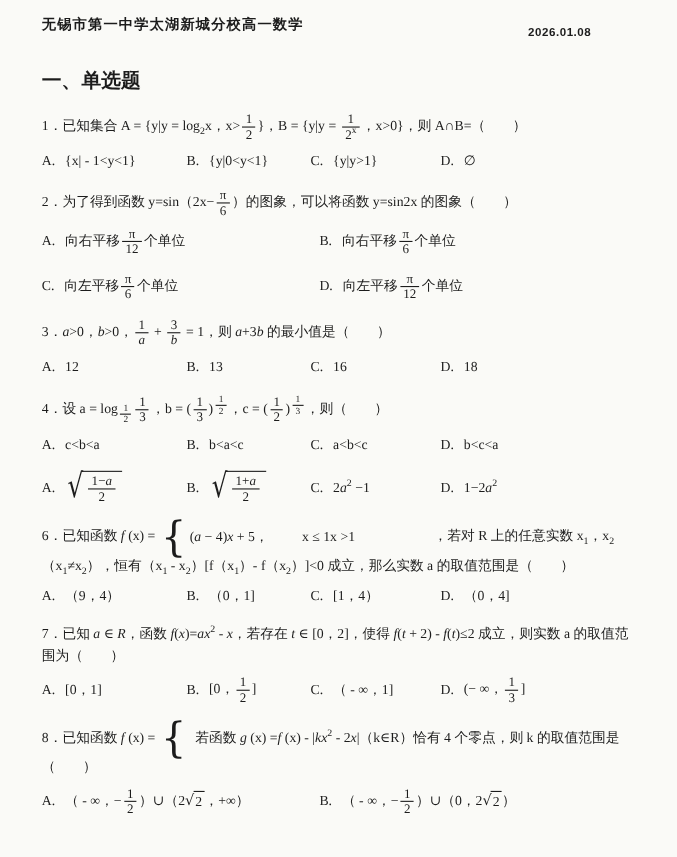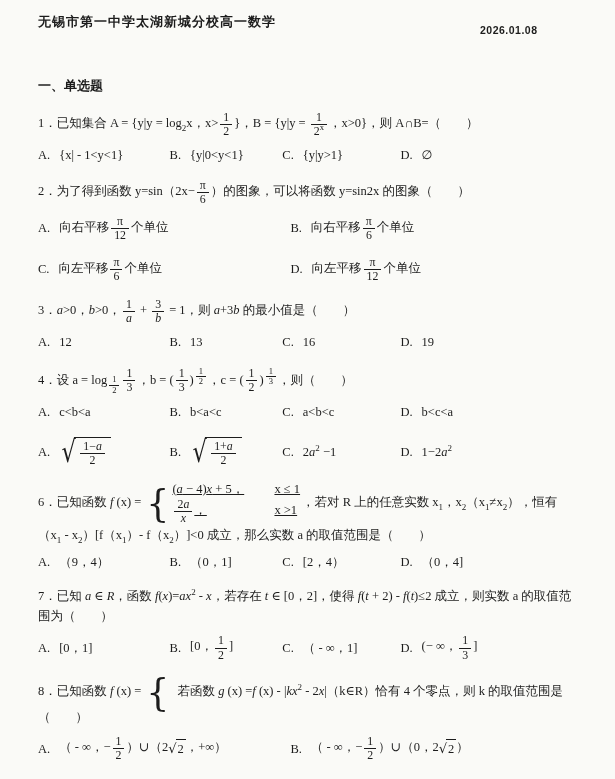--- a/index.html
+++ b/index.html
@@ -16,23 +16,23 @@
     margin:0;text-align:left;
     font-family:"Liberation Sans","DejaVu Sans",sans-serif;
     font-size:13px;font-weight:bold;letter-spacing:1px;
   }
   .date{
     position:absolute;left:442px;top:11px;
     font-family:"Liberation Sans","DejaVu Sans",sans-serif;
     font-size:10.5px;font-weight:bold;letter-spacing:.5px;
   }
   .section{
-    margin-top:30px;
+    margin-top:14px;
     font-family:"Liberation Sans","DejaVu Sans",sans-serif;
-    font-size:13px;font-weight:bold;
+    font-size:18px;font-weight:bold;
   }
   .q{margin-top:15px;}
   .stem{line-height:1.6;}
   .it{font-style:italic;}
   sup{font-size:.72em;line-height:0;}
   sub{font-size:.72em;line-height:0;}
   
   .frac{
     display:inline-flex;flex-direction:column;
     text-align:center;vertical-align:middle;
@@ -46,21 +46,21 @@
   .sqrt.big .rad{font-size:2.4em;margin-right:-4px;transform:scaleX(.75);}
   .sqrt.big .radc{border-top:1.4px solid #1c1c1c;padding:2px 4px 0;text-decoration:underline;}
   .sqrt.small .rad{font-size:1.05em;margin-right:-1px;}
   .sqrt.small .radc{border-top:1px solid #1c1c1c;padding:0 2px;}
   
   .cases{display:inline-flex;align-items:center;vertical-align:middle;margin:0 2px;}
   .brace{
     font-family:"DejaVu Serif",serif;font-weight:300;
     font-size:2.9em;line-height:.85;margin-right:3px;transform:scaleY(1.05);
   }
-  .ctab{display:inline-flex;flex-direction:column;row-gap:0;text-align:left;line-height:1.25;text-decoration:underline;}
+  .ctab{display:inline-flex;row-gap:18px;text-align:left;line-height:1.25;}
   .crow{display:flex;column-gap:10px;align-items:center;}
   .crow .ccell:first-child{min-width:92px;}
   
   .opts{display:grid;margin-top:8px;align-items:center;}
   .opts.row4{grid-template-columns:24.5% 21% 22% auto;}
   .opts.grid2{grid-template-columns:47% auto;row-gap:14px;}
   .opt{display:flex;align-items:center;}
   .olab{margin-right:9px;}
 </style>
 </head>
@@ -155,21 +155,21 @@
         <span class="opt">
           <span class="olab">B.</span>
           <span class="obody">13</span>
         </span>
         <span class="opt">
           <span class="olab">C.</span>
           <span class="obody">16</span>
         </span>
         <span class="opt">
           <span class="olab">D.</span>
-          <span class="obody">19</span>
+          <span class="obody">18</span>
         </span>
       </div>
   </div>
 
   <div class="q">
     <div class="stem">4．设 a = log<sub><span class="frac">
             <span class="fn">1</span>
             <span class="fd">2</span>
           </span></sub><span class="frac">
           <span class="fn">1</span>
@@ -242,40 +242,36 @@
 
   <div class="q">
     <div class="stem">6．已知函数 <span class="it">f</span> (x) = <span class="cases">
           <span class="brace">{</span>
           <span class="ctab">
             <span class="crow">
               <span class="ccell">(<span class="it">a</span> − 4)<span class="it">x</span> + 5，</span>
               <span class="ccell">x ≤ 1</span>
             </span>
             <span class="crow">
-              <span class="ccell"><span class="frac">
-                  <span class="fn">2<span class="it">a</span></span>
-                  <span class="fd"><span class="it">x</span></span>
-                </span>，</span>
               <span class="ccell">x &gt;1</span>
             </span>
           </span>
         </span>，若对 R 上的任意实数 x<sub>1</sub>，x<sub>2</sub>（x<sub>1</sub>≠x<sub>2</sub>），恒有（x<sub>1</sub> - x<sub>2</sub>）[f（x<sub>1</sub>）- f（x<sub>2</sub>）]&lt;0 成立，那么实数 a 的取值范围是（　　）</div>
     <div class="opts row4">
         <span class="opt">
           <span class="olab">A.</span>
           <span class="obody">（9，4）</span>
         </span>
         <span class="opt">
           <span class="olab">B.</span>
           <span class="obody">（0，1]</span>
         </span>
         <span class="opt">
           <span class="olab">C.</span>
-          <span class="obody">[2，4）</span>
+          <span class="obody">[1，4）</span>
         </span>
         <span class="opt">
           <span class="olab">D.</span>
           <span class="obody">（0，4]</span>
         </span>
       </div>
   </div>
 
   <div class="q">
     <div class="stem">7．已知 <span class="it">a</span> ∈ <span class="it">R</span>，函数 <span class="it">f</span>(<span class="it">x</span>)=<span class="it">ax</span><sup>2</sup> - <span class="it">x</span>，若存在 <span class="it">t</span> ∈ [0，2]，使得 <span class="it">f</span>(<span class="it">t</span> + 2) - <span class="it">f</span>(<span class="it">t</span>)≤2 成立，则实数 a 的取值范围为（　　）</div>

